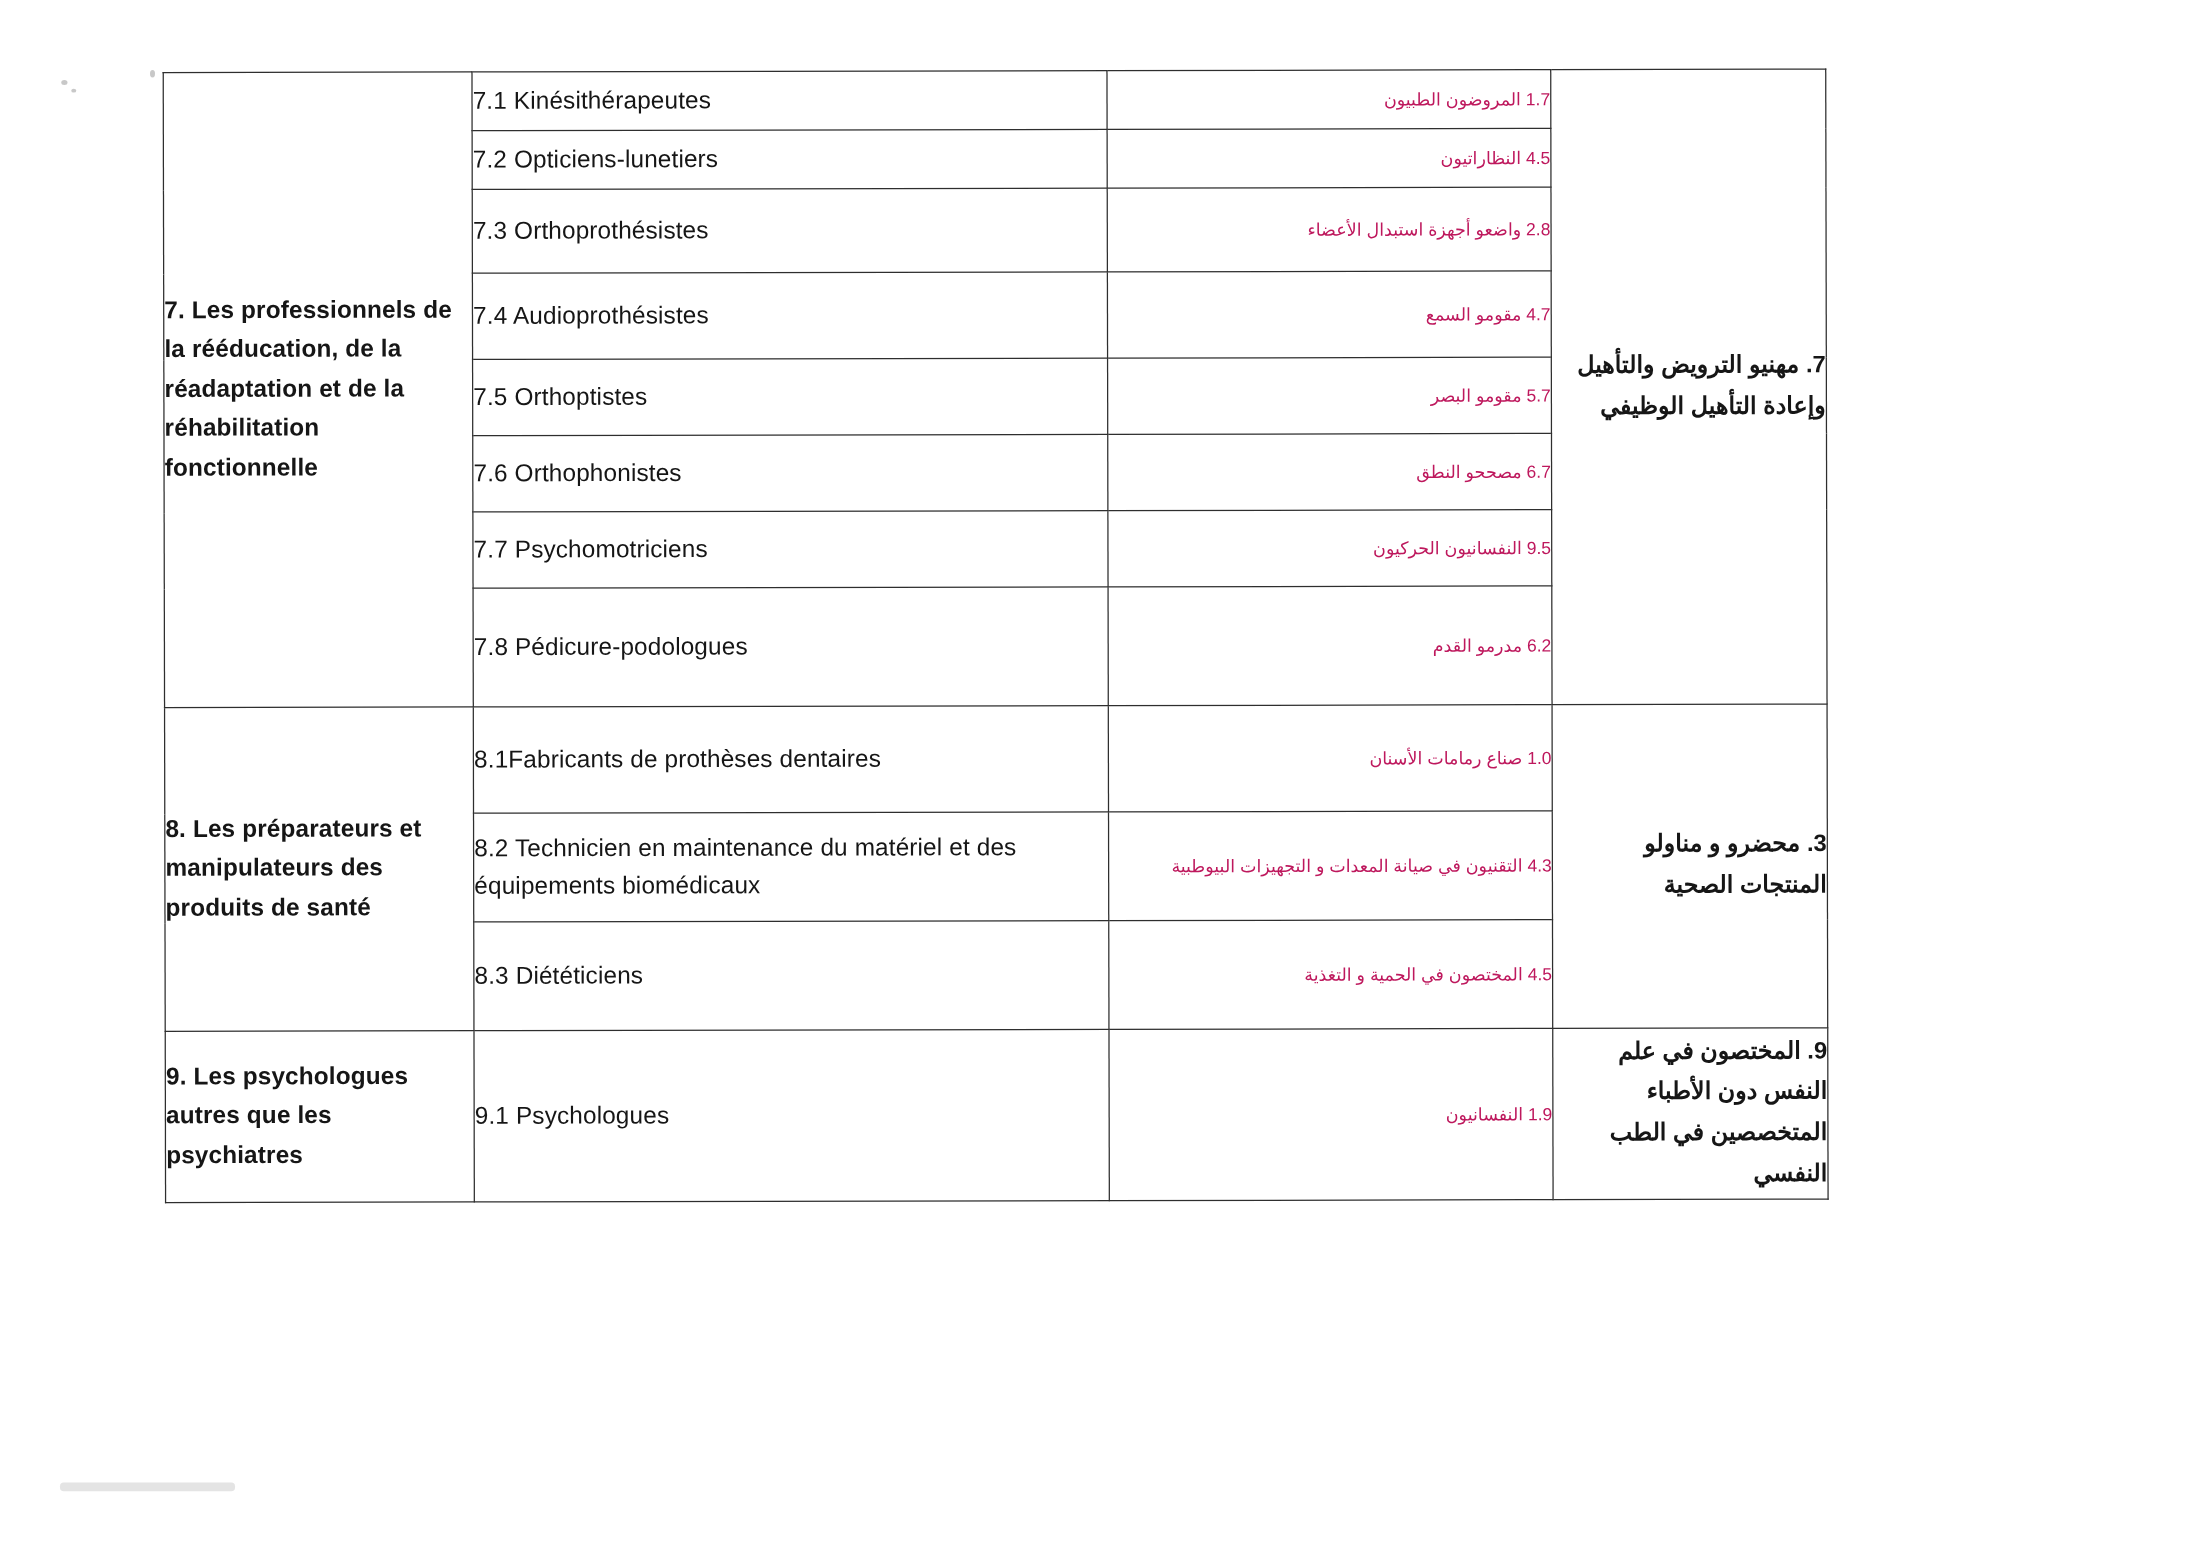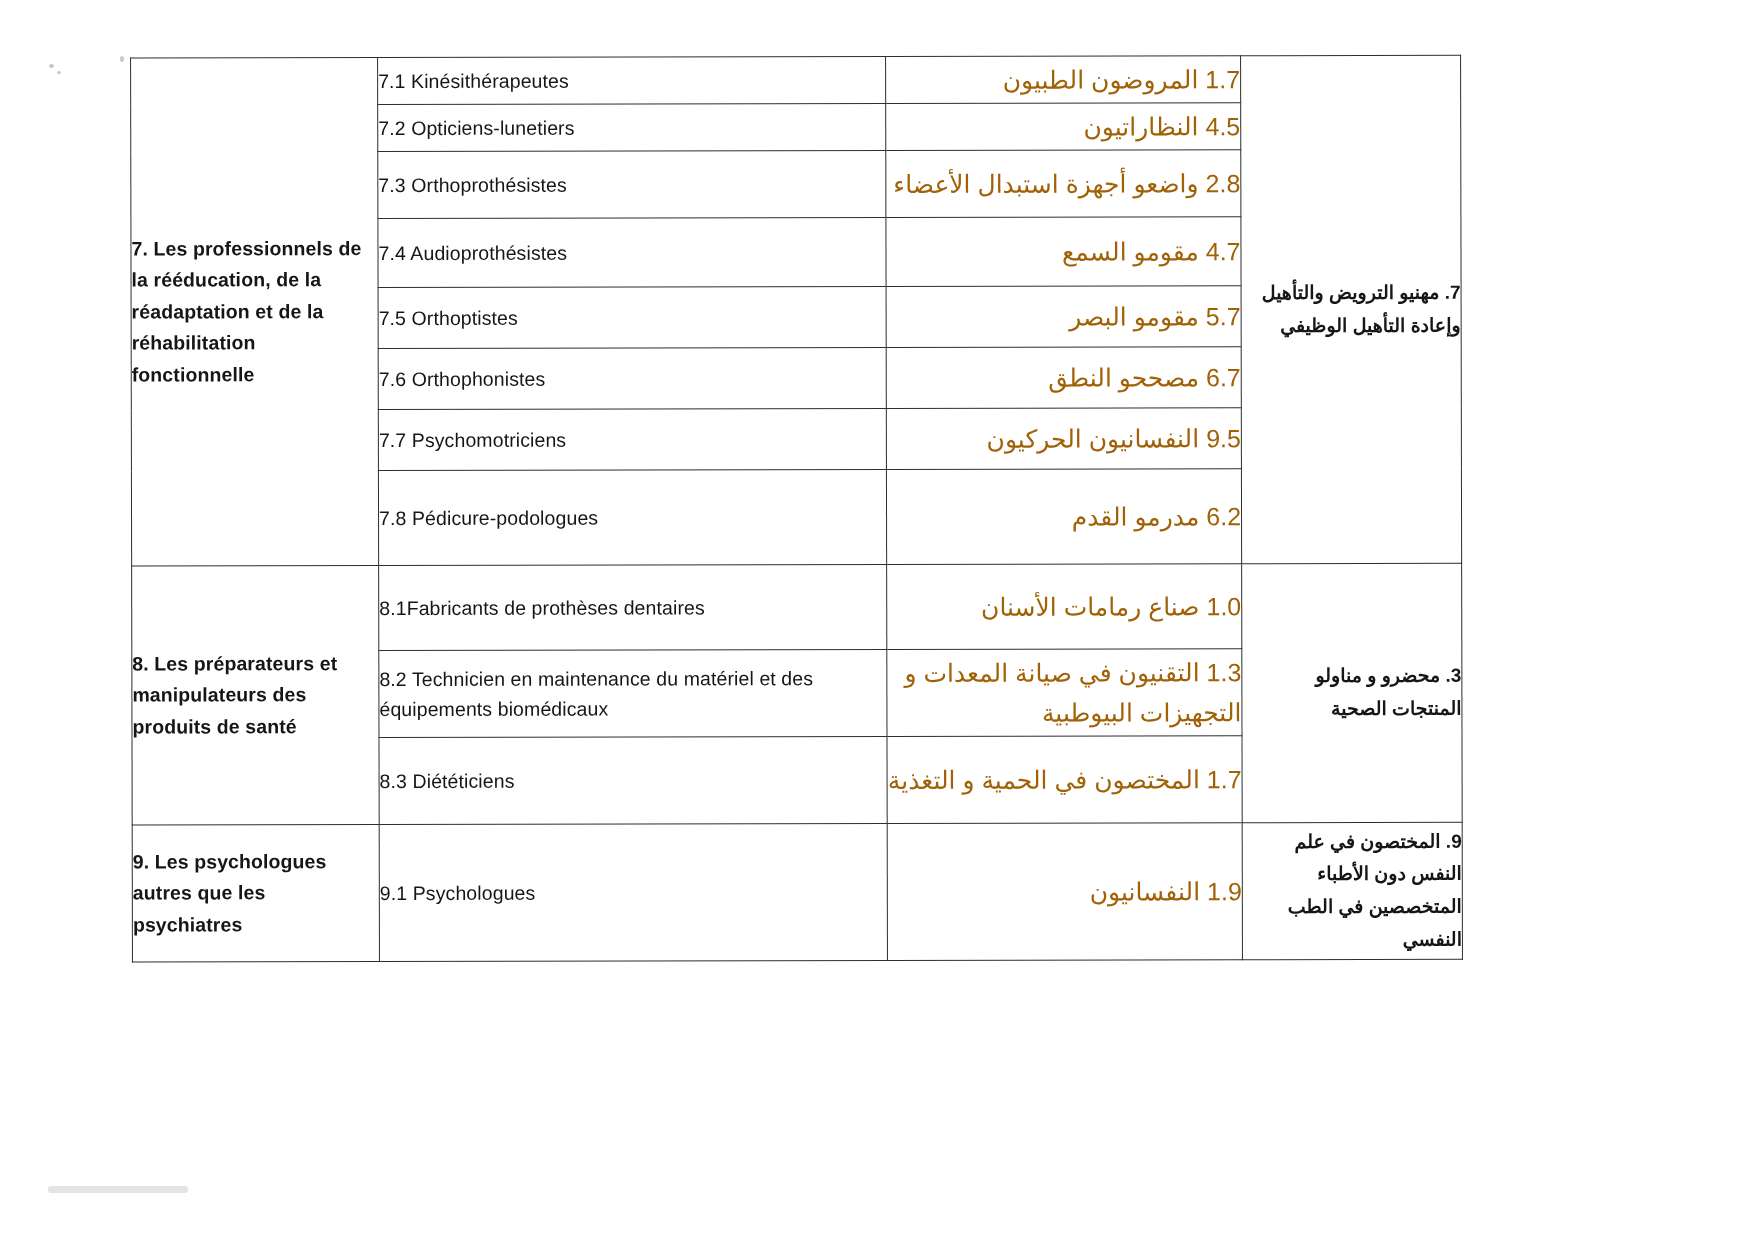--- a/index.html
+++ b/index.html
@@ -67,26 +67,26 @@
     letter-spacing: .1px;
   }
   .fr-item {
     font-size: 19.5px;
     line-height: 1.55;
     padding: 12px 14px 12px 15px;
     color: #161616;
     letter-spacing: .1px;
   }
   .ar-item {
-    font-size: 25px;
+    font-size: 14px;
     line-height: 1.6;
     padding: 12px 16px 12px 14px;
     text-align: right;
     direction: rtl;
-    color: #a16207;
+    color: #be185d;
   }
   .ar-cat {
     font-size: 19px;
     font-weight: bold;
     line-height: 1.72;
     padding: 12px 14px 12px 12px;
     text-align: right;
     direction: rtl;
     color: #161616;
   }
@@ -165,26 +165,26 @@
 
         <tr>
           <td class="fr-cat" rowspan="3">8. Les préparateurs et manipulateurs des produits de santé</td>
           <td class="fr-item" style="height:84px;">8.1Fabricants de prothèses dentaires</td>
           <td class="ar-item">1.0  صناع رمامات الأسنان</td>
           <td class="ar-cat" rowspan="3">3. محضرو و مناولو المنتجات الصحية</td>
         </tr>
 
         <tr>
           <td class="fr-item" style="height:86px;">8.2 Technicien en maintenance du matériel et des équipements biomédicaux</td>
-          <td class="ar-item">1.3 التقنيون في صيانة المعدات و التجهيزات البيوطبية</td>
+          <td class="ar-item">4.3 التقنيون في صيانة المعدات و التجهيزات البيوطبية</td>
         </tr>
 
         <tr>
           <td class="fr-item" style="height:86px;">8.3 Diététiciens</td>
-          <td class="ar-item">1.7 المختصون في الحمية و التغذية</td>
+          <td class="ar-item">4.5 المختصون في الحمية و التغذية</td>
         </tr>
 
         <tr>
           <td class="fr-cat">9. Les psychologues autres que les psychiatres</td>
           <td class="fr-item" style="height:136px;">9.1 Psychologues</td>
           <td class="ar-item">1.9    النفسانيون</td>
           <td class="ar-cat">9. المختصون في علم النفس دون الأطباء المتخصصين في الطب النفسي</td>
         </tr>
 
       </tbody>

